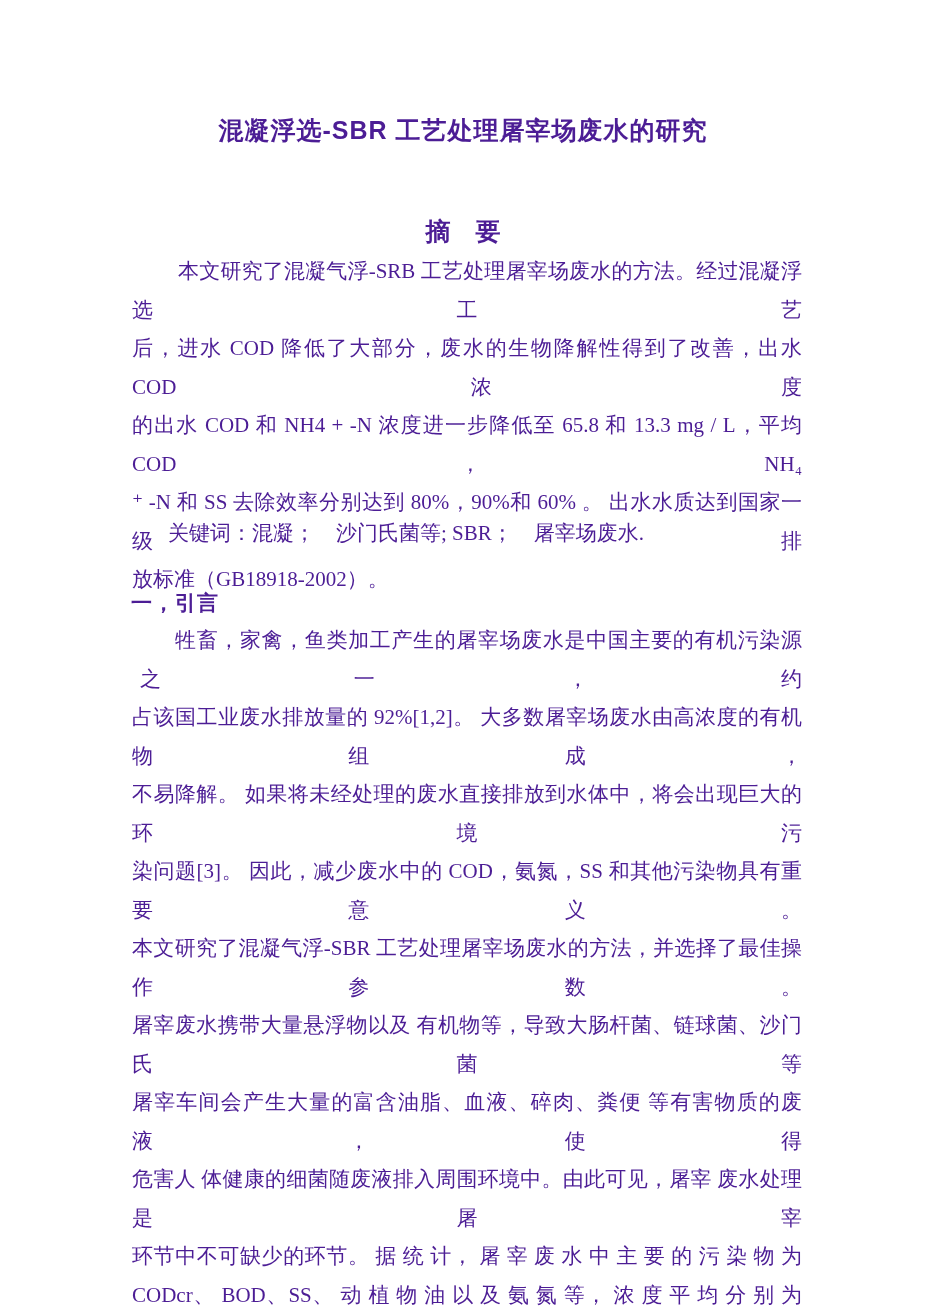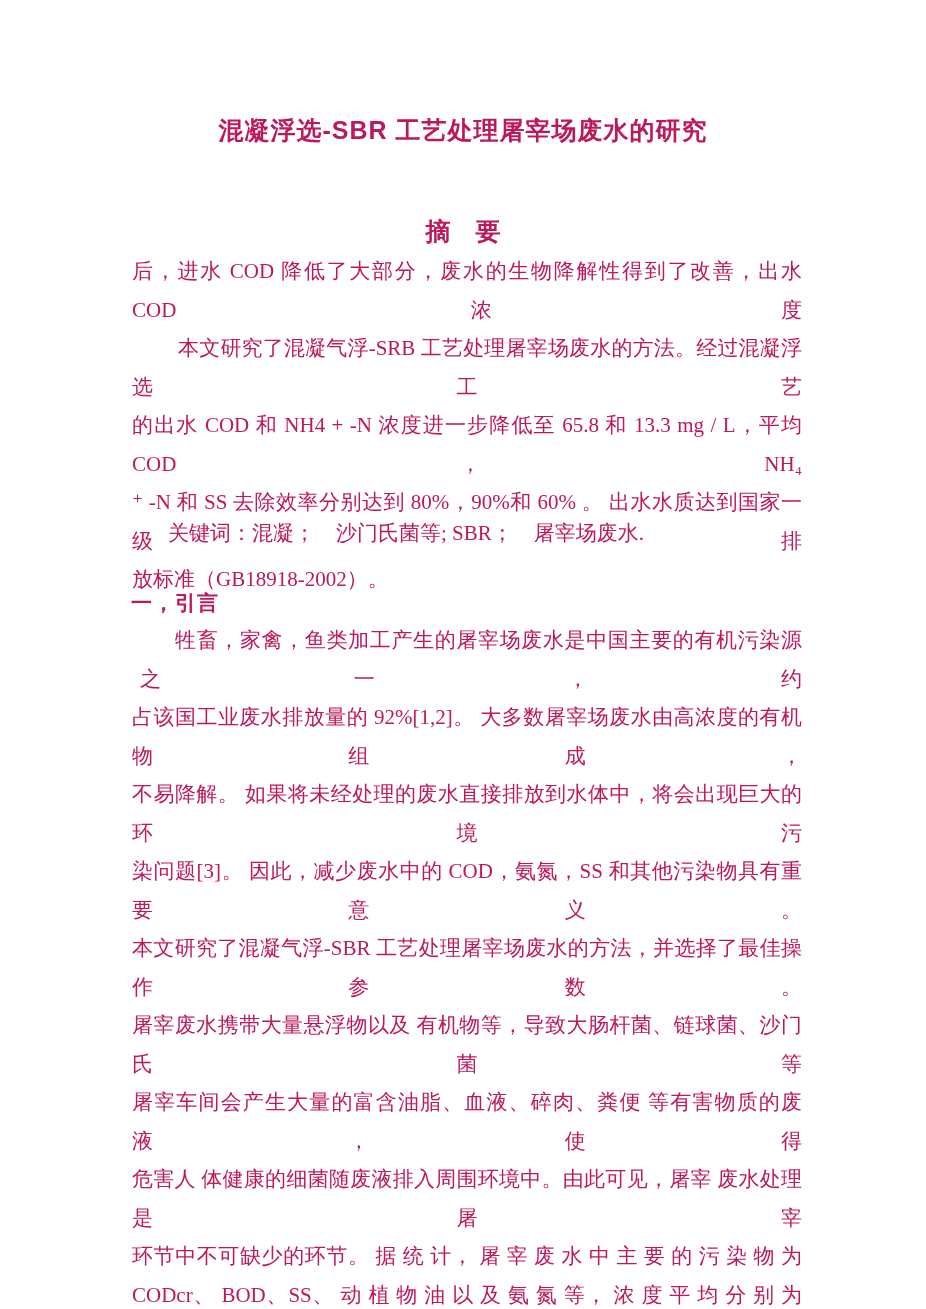--- a/index.html
+++ b/index.html
@@ -5,21 +5,21 @@
   html, body {
     margin: 0;
     padding: 0;
     background: #ffffff;
   }
   .page {
     position: relative;
     width: 926px;
     height: 1309px;
     background: #ffffff;
-    color: #be185d;
+    color: #4c1d95;
     font-family: "Liberation Serif", "DejaVu Serif", serif;
     overflow: hidden;
   }
   .paper-title {
     position: absolute;
     top: 112px;
     left: 0;
     width: 926px;
     text-align: center;
     font-family: "Liberation Sans", "DejaVu Sans", sans-serif;
@@ -70,22 +70,22 @@
 </head>
 <body>
 
 <div class="page">
 
   <div class="paper-title">混凝浮选-SBR 工艺处理屠宰场废水的研究</div>
 
   <div class="abstract-heading">摘　要</div>
 
   <div class="textblock abstract-block">
+    <div class="line j first">本文研究了混凝气浮-SRB 工艺处理屠宰场废水的方法。经过混凝浮选工艺</div>
     <div class="line j">后，进水 COD 降低了大部分，废水的生物降解性得到了改善，出水 COD 浓度</div>
-    <div class="line j first">本文研究了混凝气浮-SRB 工艺处理屠宰场废水的方法。经过混凝浮选工艺</div>
     <div class="line j">的出水 COD 和 NH4 + -N 浓度进一步降低至 65.8 和 13.3 mg / L，平均 COD，NH₄</div>
     <div class="line j">⁺ -N 和 SS 去除效率分别达到 80%，90%和 60%  。  出水水质达到国家一级排</div>
     <div class="line">放标准（GB18918-2002）。</div>
   </div>
 
   <div class="textblock keywords-block">关键词：混凝；　沙门氏菌等; SBR；　屠宰场废水.</div>
 
   <div class="section-heading">一，引言</div>
 
   <div class="textblock intro-block">

